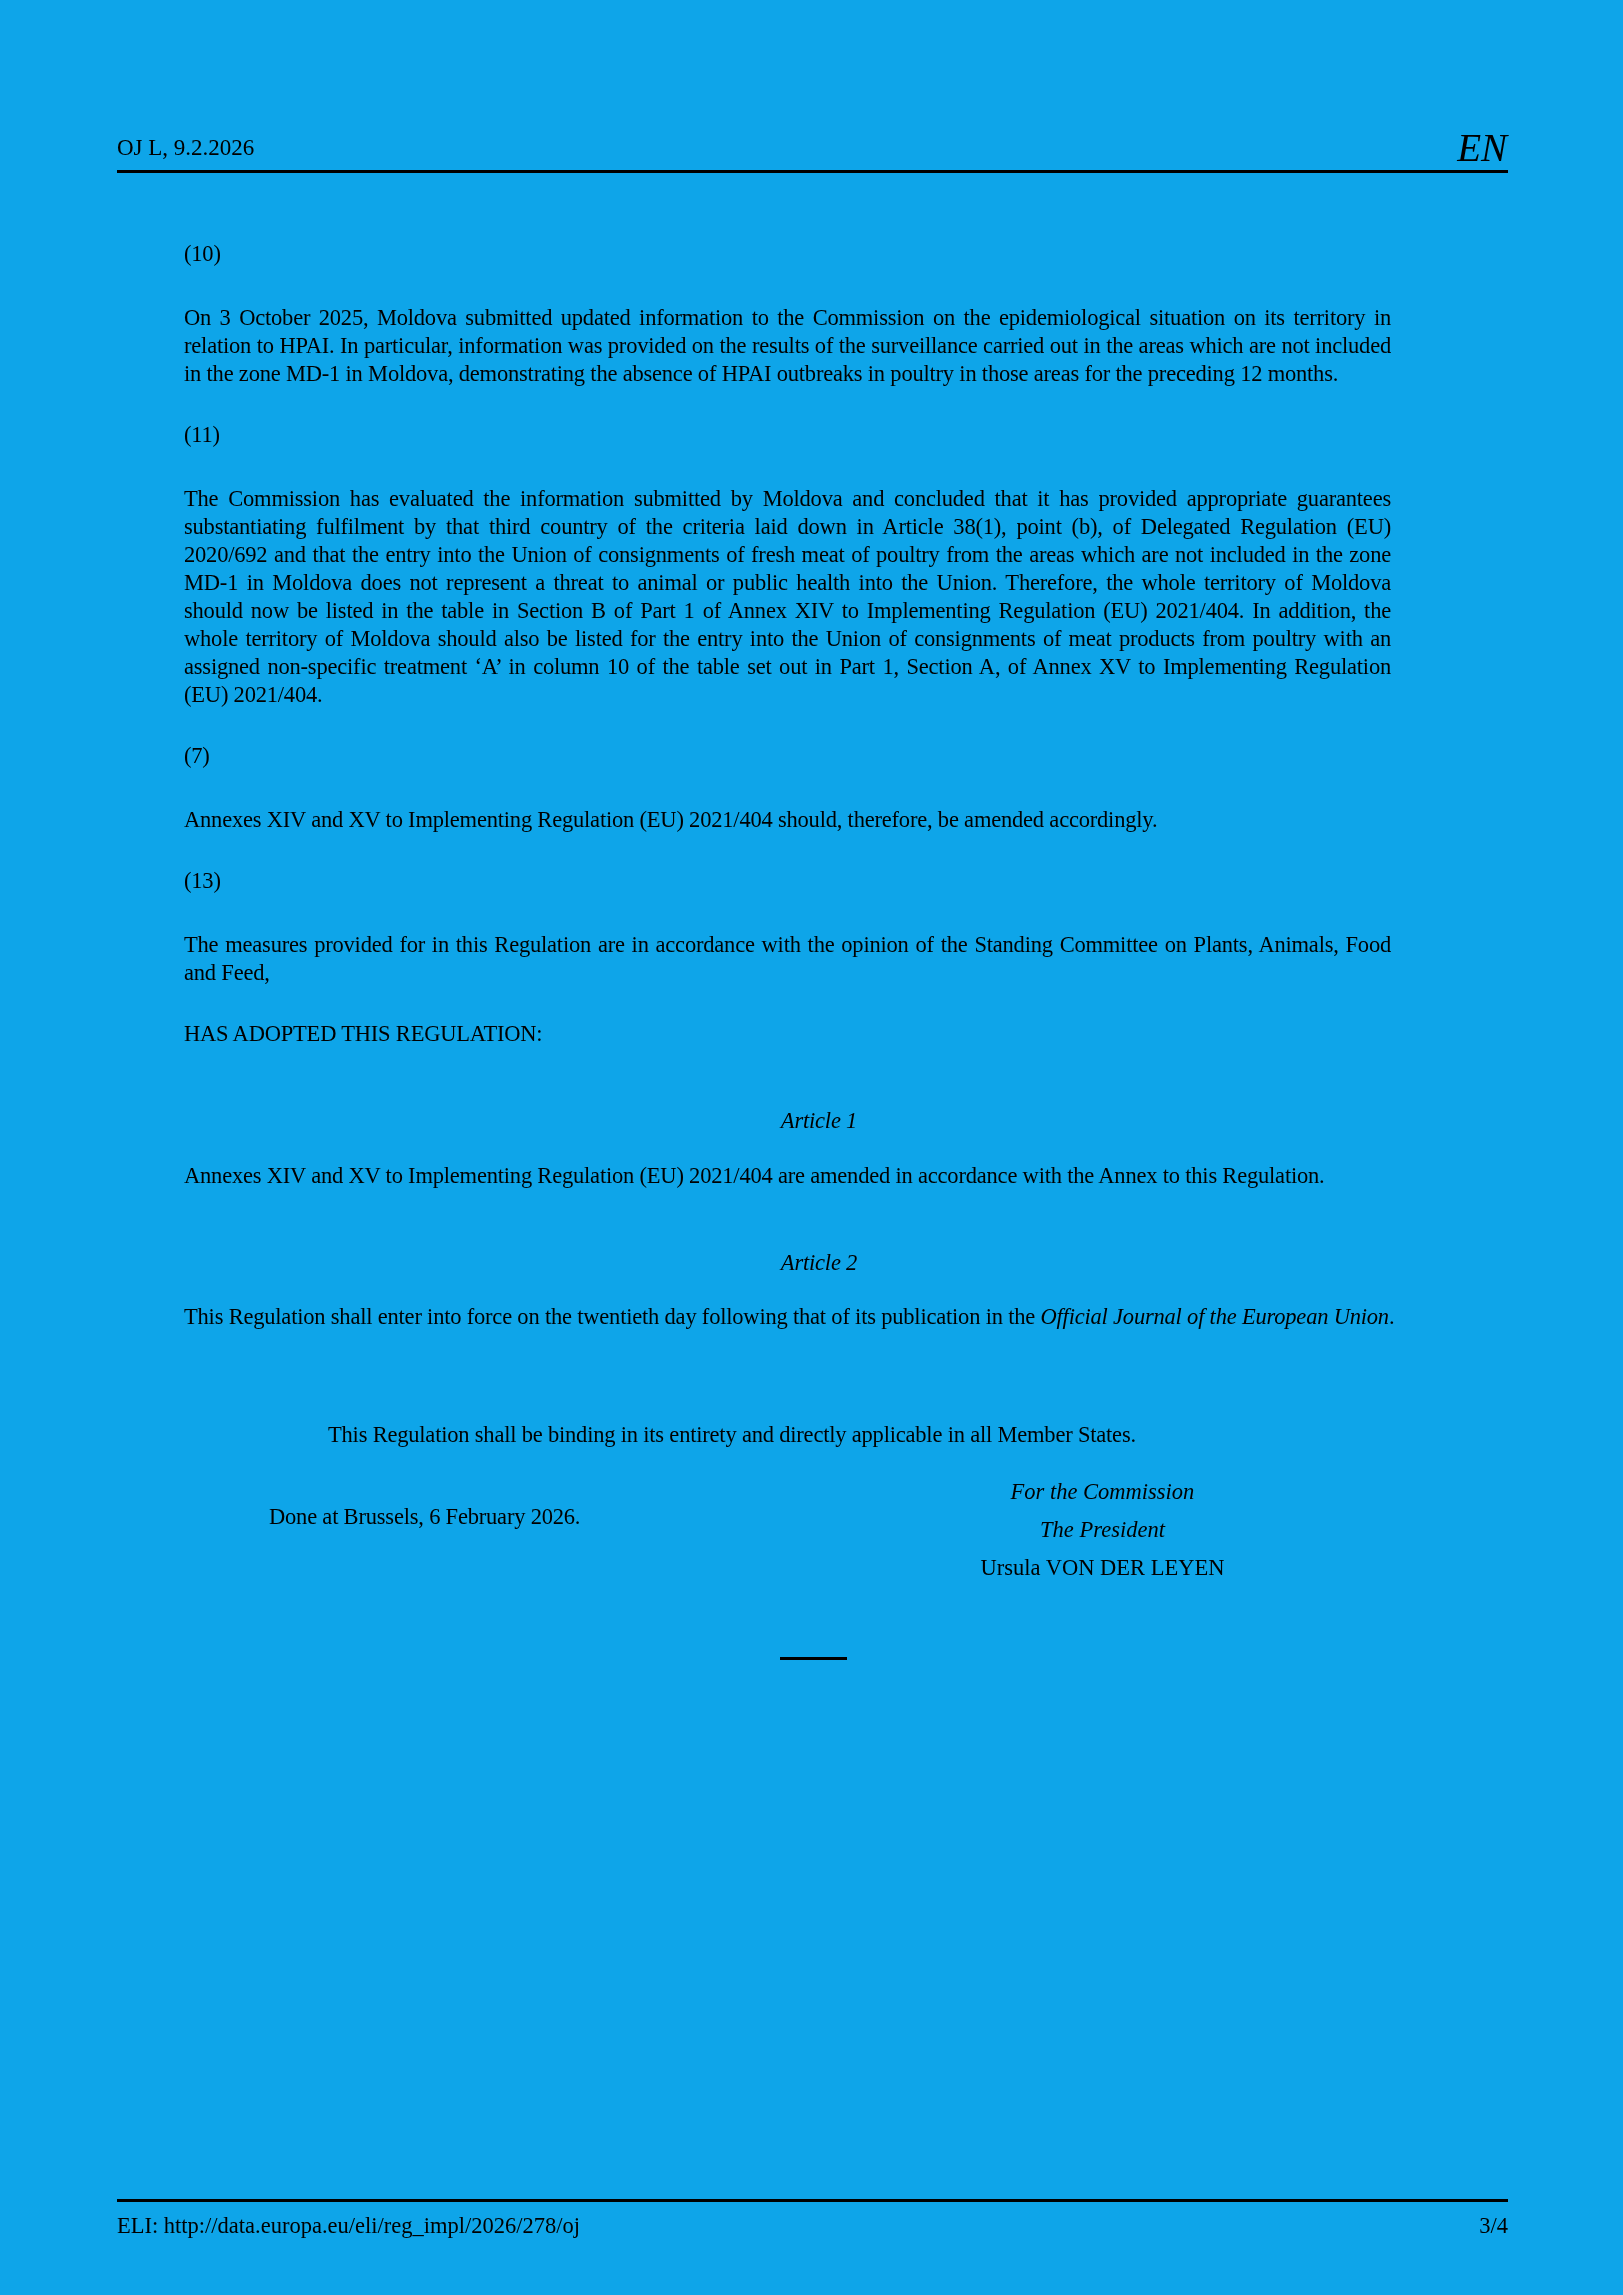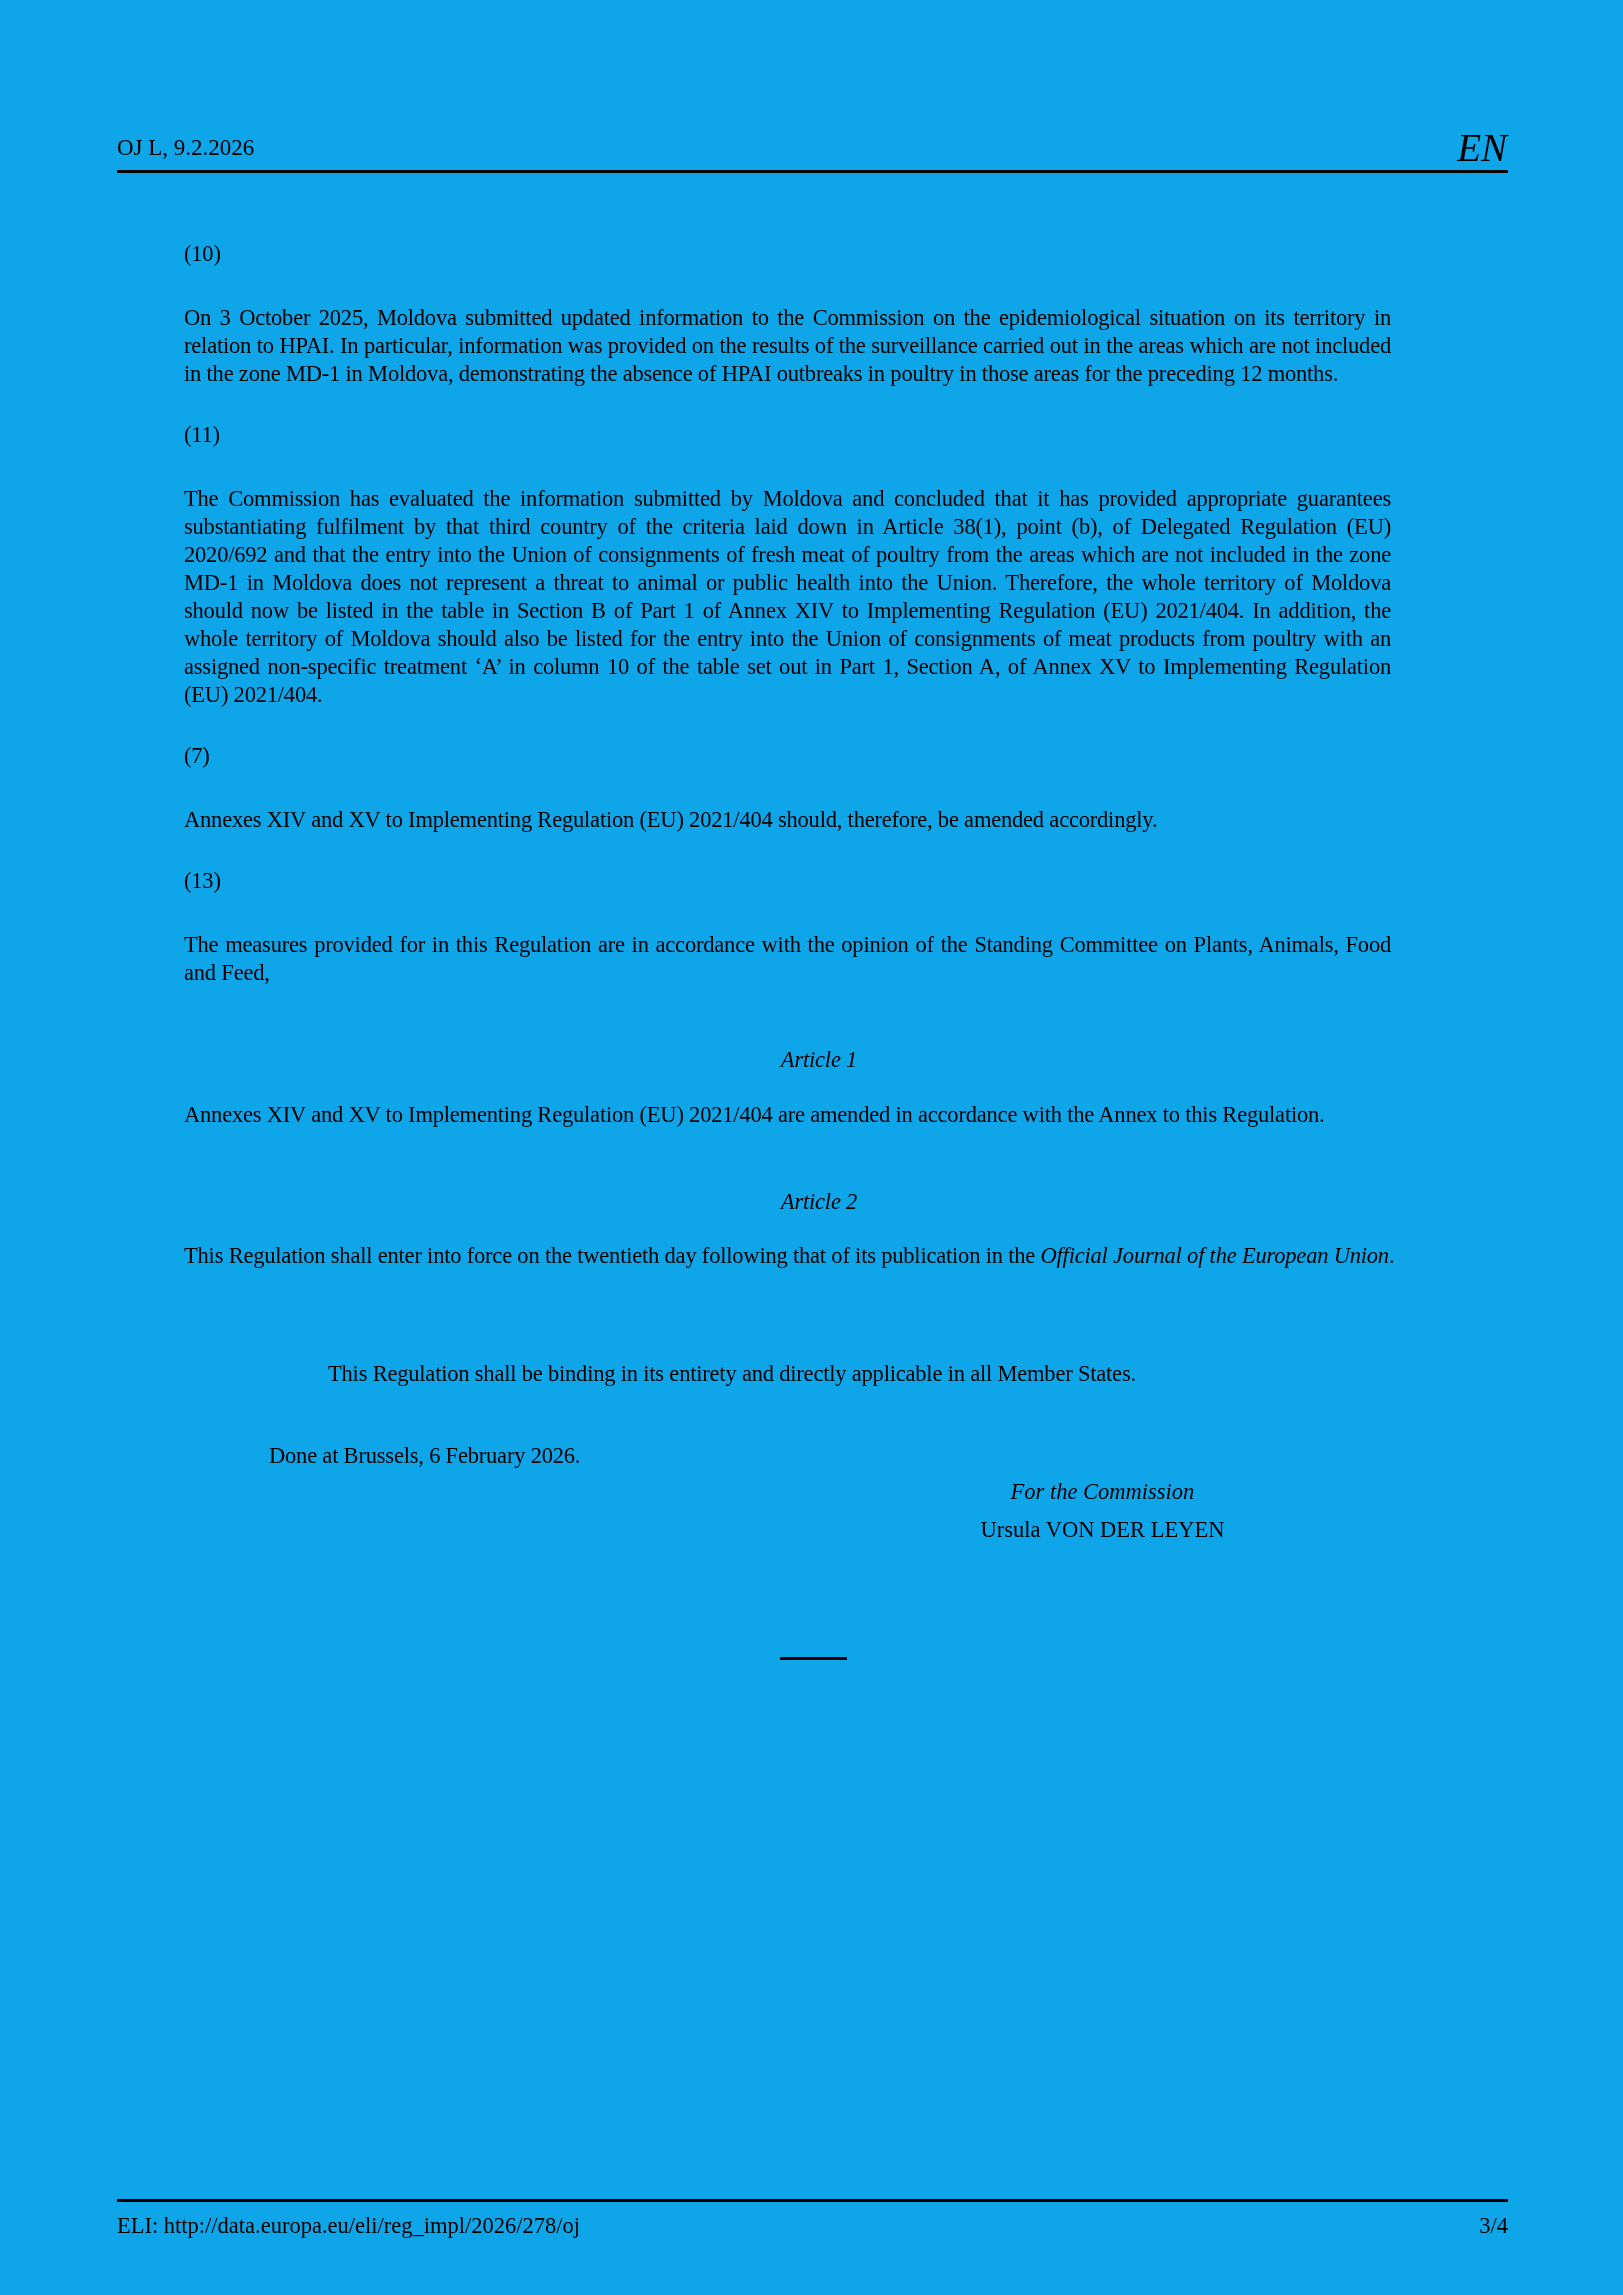--- a/index.html
+++ b/index.html
@@ -123,37 +123,39 @@
     <div class="recital">
       <div class="recital-num">(7)</div>
       <div class="recital-text">Annexes XIV and XV to Implementing Regulation (EU) 2021/404 should, therefore, be amended accordingly.</div>
     </div>
 
     <div class="recital">
       <div class="recital-num">(13)</div>
       <div class="recital-text">The measures provided for in this Regulation are in accordance with the opinion of the Standing Committee on Plants, Animals, Food and Feed,</div>
     </div>
 
+    <div class="adoption-formula">HAS ADOPTED THIS REGULATION:</div>
 
     <div class="article-heading">Article 1</div>
 
     <div class="article-body">Annexes XIV and XV to Implementing Regulation (EU) 2021/404 are amended in accordance with the Annex to this Regulation.</div>
 
     <div class="article-heading second">Article 2</div>
 
     <div class="article-body second"><span>This Regulation shall enter into force on the twentieth day following that of its publication in the </span><span class="italic">Official Journal of the European Union</span><span>.</span></div>
 
     <div class="binding-clause">This Regulation shall be binding in its entirety and directly applicable in all Member States.</div>
 
     <div class="place-date">Done at Brussels, 6 February 2026.</div>
 
   </div>
 
   <div class="signature">
     <div class="sig-italic">For the Commission</div>
+    <div class="sig-italic">The President</div>
     <div>Ursula VON DER LEYEN</div>
   </div>
 
   <div class="end-separator"></div>
 
   <div class="footer-rule"></div>
   <div class="footer-row">
     <a href="#" class="eli-link">ELI: http://data.europa.eu/eli/reg_impl/2026/278/oj</a>
     <span>3/4</span>
   </div>

